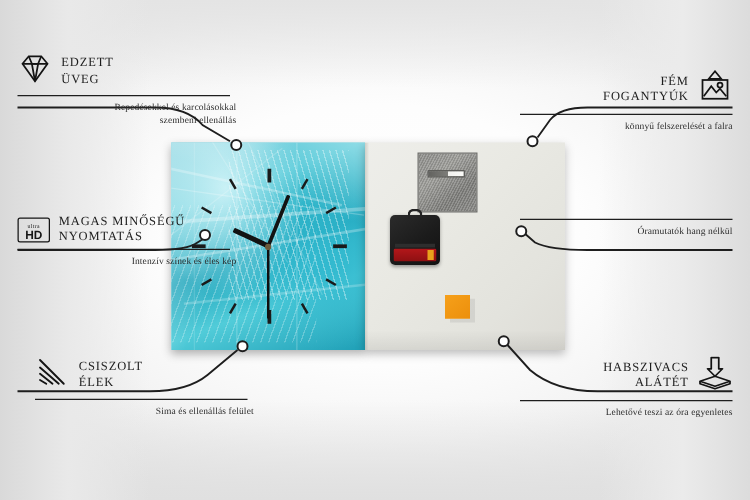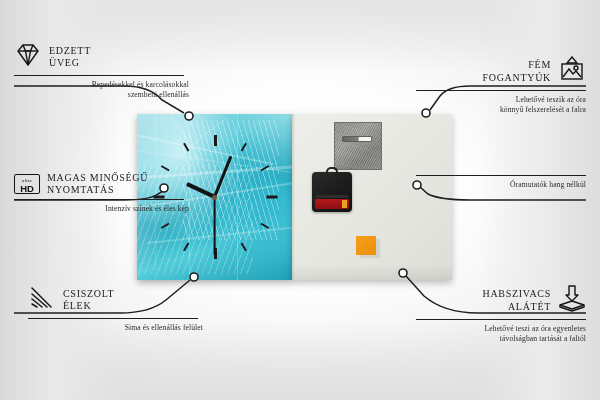--- a/index.html
+++ b/index.html
@@ -281,21 +281,20 @@
           <g fill="none" stroke="#141414" stroke-width="1.4">
             <path d="M14,1 L9,7 L19,7 Z"></path>
             <rect x="4" y="8" width="20" height="15"></rect>
             <path d="M5,21 L11,13 L15,18 L18,15 L23,21"></path>
             <circle cx="18" cy="12" r="2"></circle>
           </g>
         </svg>
       </span>
     </div>
     <div class="co-rule" style="margin:3px 0 4px auto; width:170px;"></div>
-    <div class="co-desc">Lehetővé teszik az óra</div>
     <div class="co-desc">könnyű felszerelését a falra</div>
   </div>
 
   <div class="callout right" style="left:411px; top:172px; width:175px;">
     <div class="co-rule" style="margin:3px 0 4px auto; width:170px;"></div>
     <div class="co-desc">Óramutatók hang nélkül</div>
   </div>
 
   <div class="callout right" style="left:411px; top:285px; width:175px;">
     <div class="co-head">
@@ -308,16 +307,15 @@
           <g fill="none" stroke="#141414" stroke-width="1.4" stroke-linejoin="round">
             <path d="M11,1 L17,1 L17,10 L20,10 L14,16 L8,10 L11,10 Z"></path>
             <path d="M14,16 L26,20 L14,24 L2,20 Z"></path>
             <path d="M2,20 L2,22 L14,26 L26,22 L26,20"></path>
           </g>
         </svg>
       </span>
     </div>
     <div class="co-rule" style="margin:3px 0 4px auto; width:170px;"></div>
     <div class="co-desc">Lehetővé teszi az óra egyenletes</div>
-    <div class="co-desc">távolságban tartását a faltól</div>
   </div>
 
 </div>
 
 </body></html>

